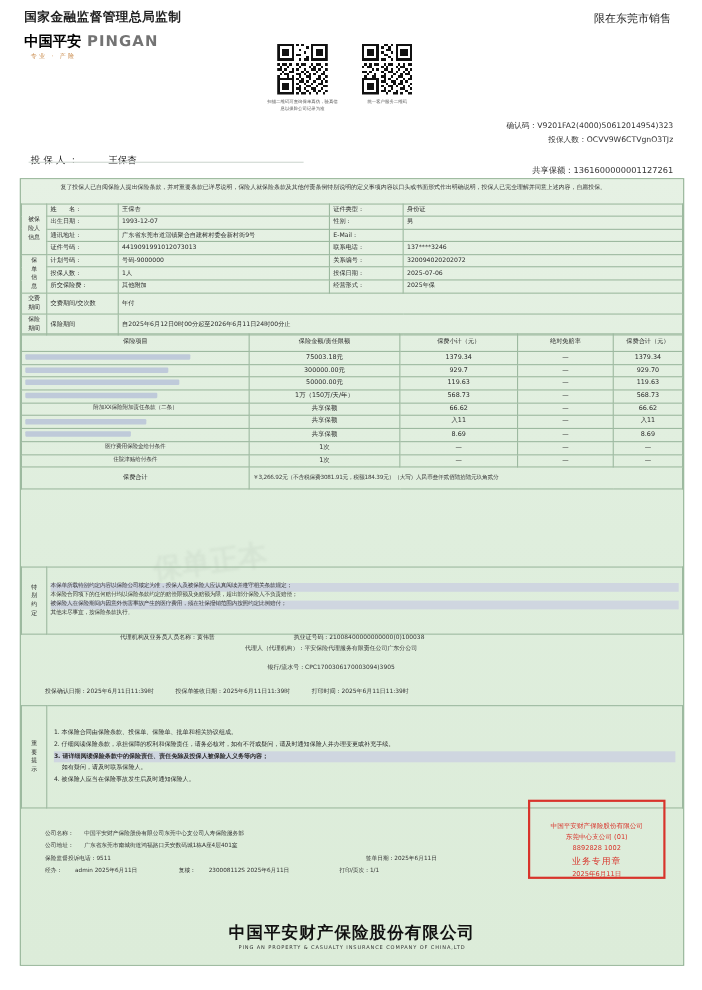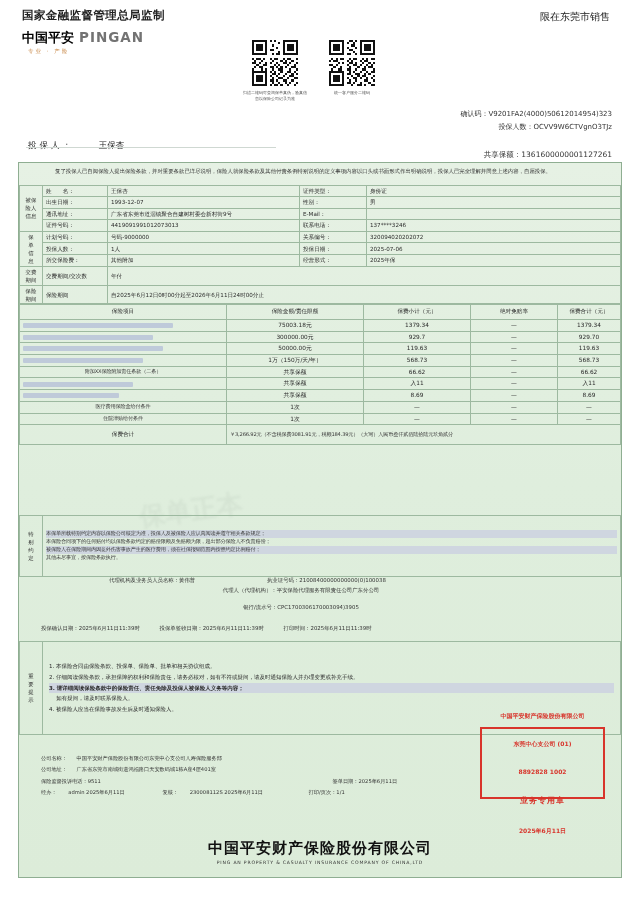--- a/index.html
+++ b/index.html
@@ -65,22 +65,22 @@
          line-height:1.55;}
   .dense-hl{background:#cfd6e0;}
 
   
   .amt{font-size:5.8px;}
 
   
   .stamp{position:absolute;right:16px;bottom:78px;width:125px;height:72px;
          border:2px solid #d8342b;box-sizing:border-box;}
   .stamp-txt{position:absolute;inset:0;display:flex;flex-direction:column;
-             align-items:center;justify-content:center;gap:19px;
-             color:#d8342b;font-size:6px;line-height:1.5;font-weight:bold;
+             align-items:center;justify-content:center;gap:1px;
+             color:#d8342b;font-size:6px;line-height:1.5;font-weight:normal;
              filter:blur(.5px);text-align:center;margin-top:20px;}
   .stamp-big{font-size:8px;letter-spacing:1px;}
 
   
   .foot{position:absolute;left:0;right:0;bottom:12px;text-align:center;}
   .foot-cn{font-size:15px;font-weight:bold;color:#111;letter-spacing:1px;
            filter:blur(.3px);}
   .foot-en{margin-top:2px;font-size:4.6px;color:#333;letter-spacing:.8px;
            filter:blur(.4px);}
 

